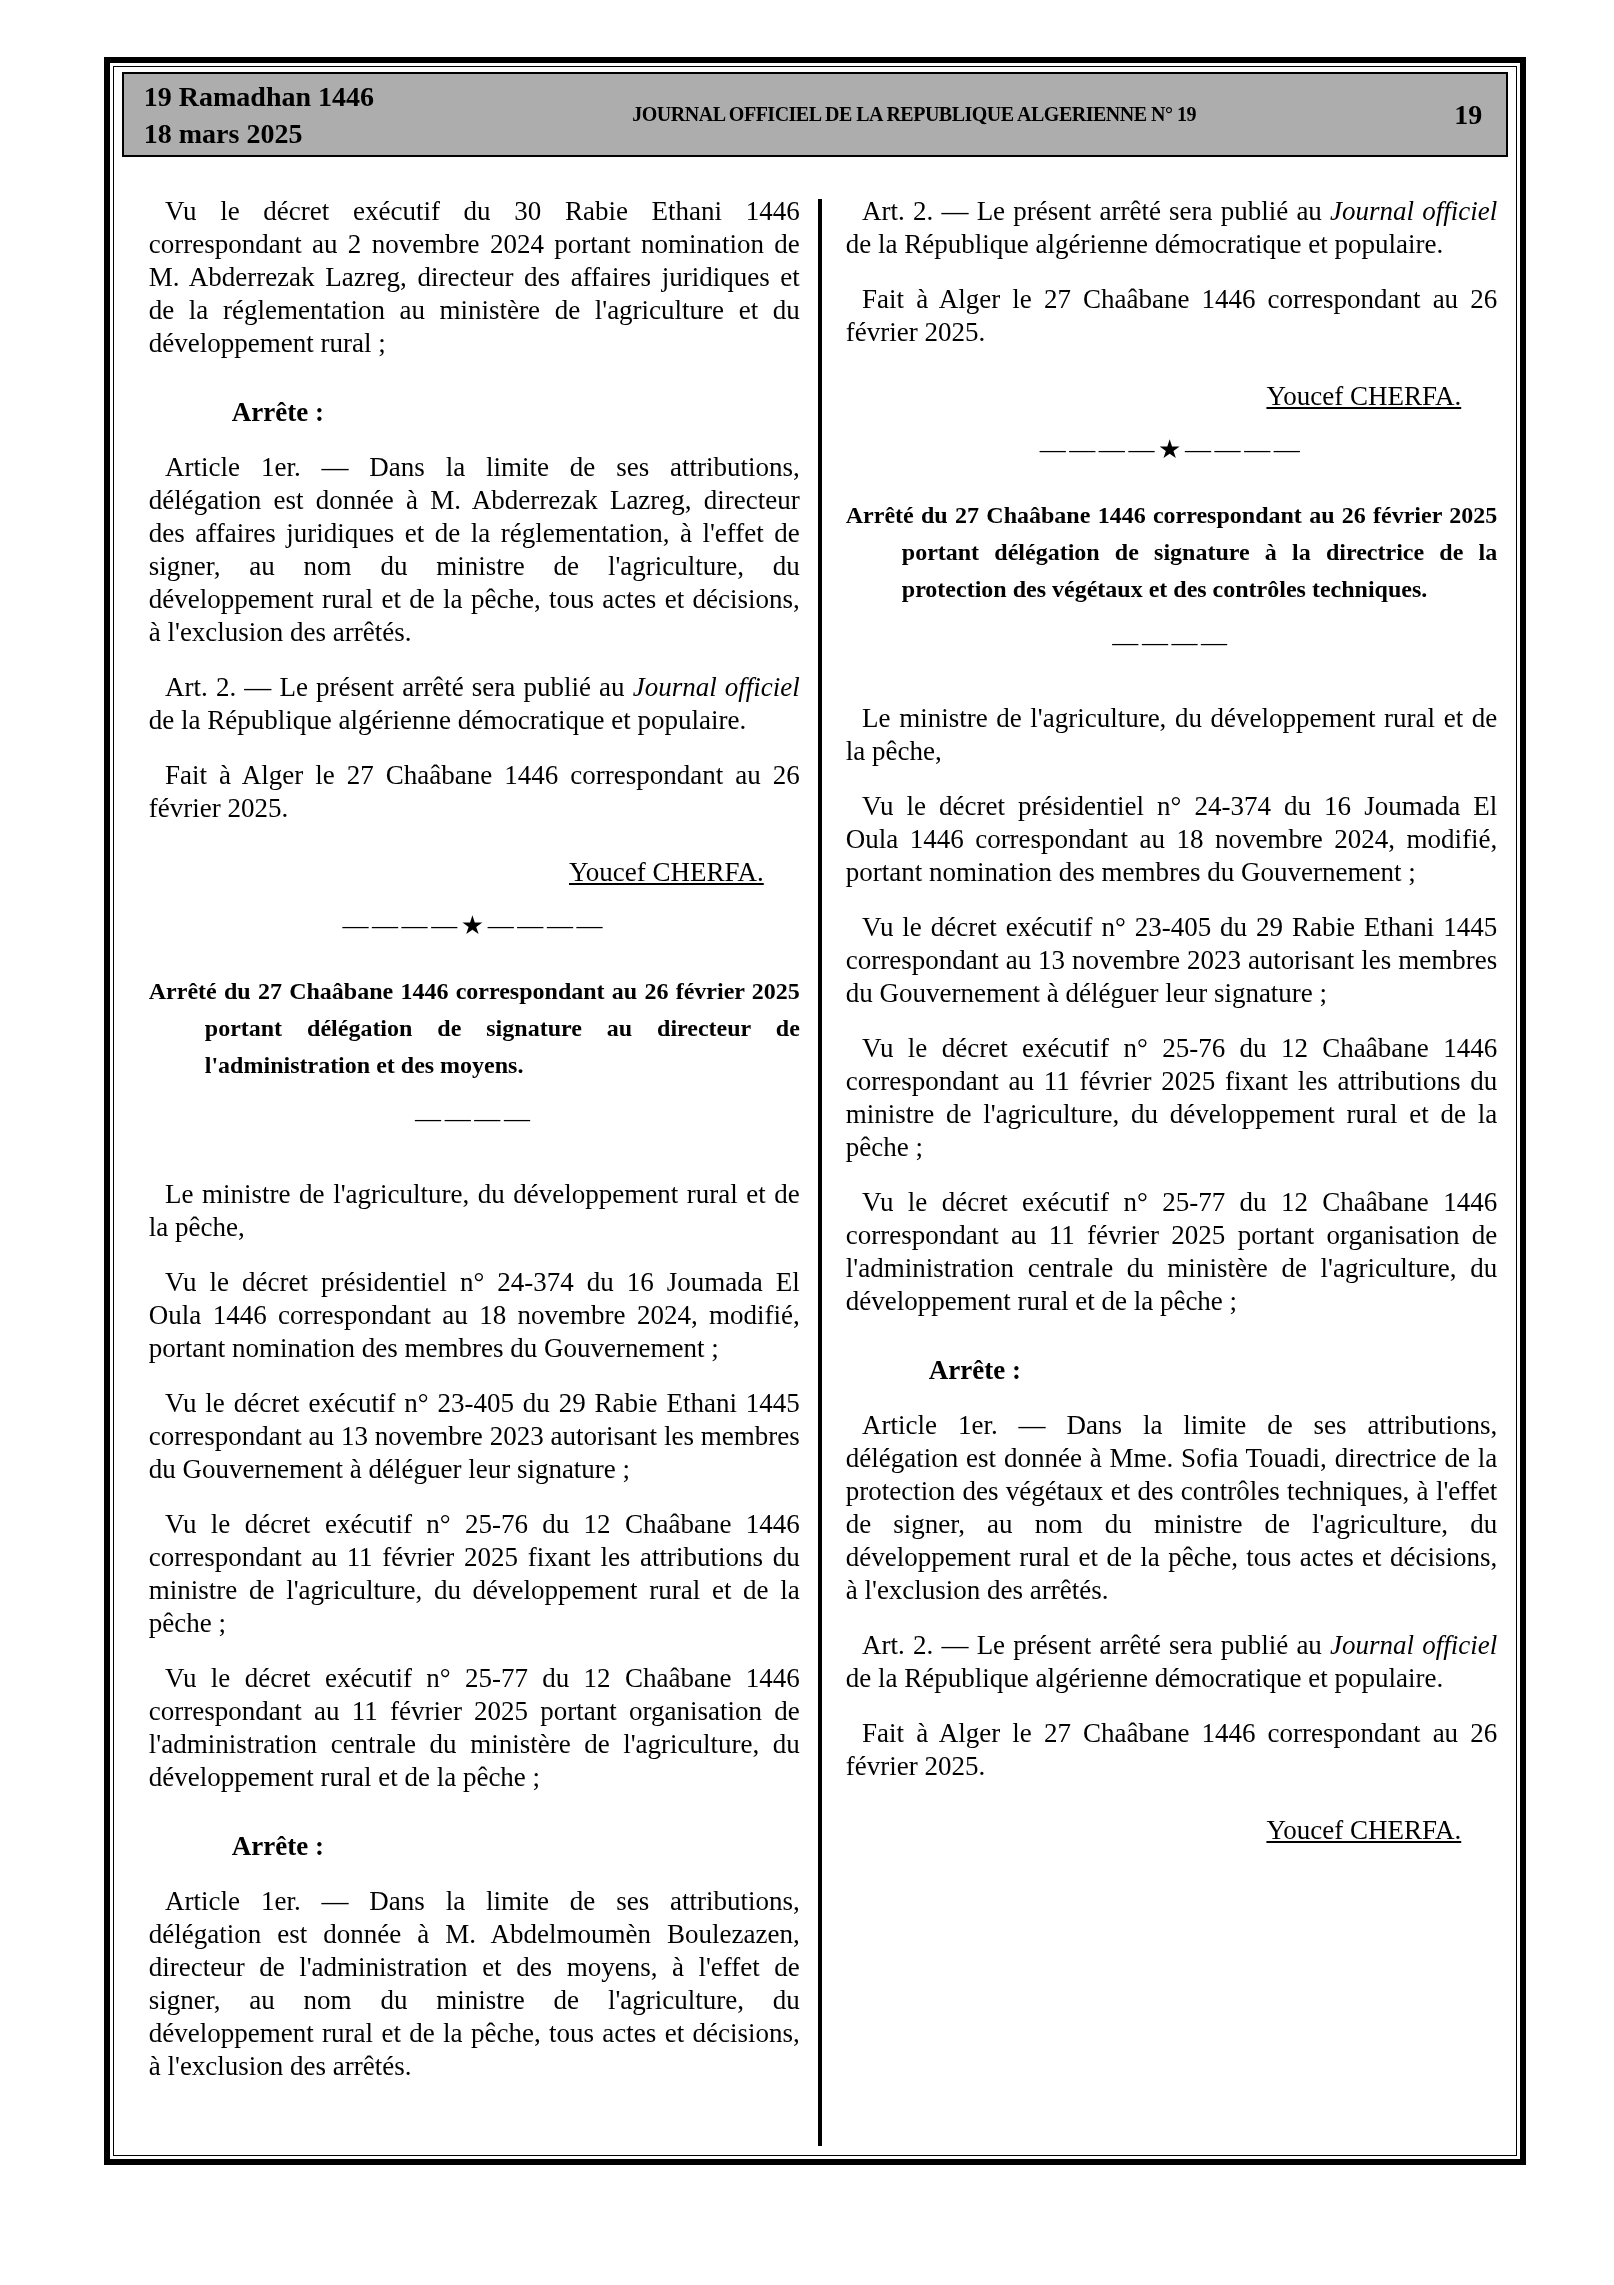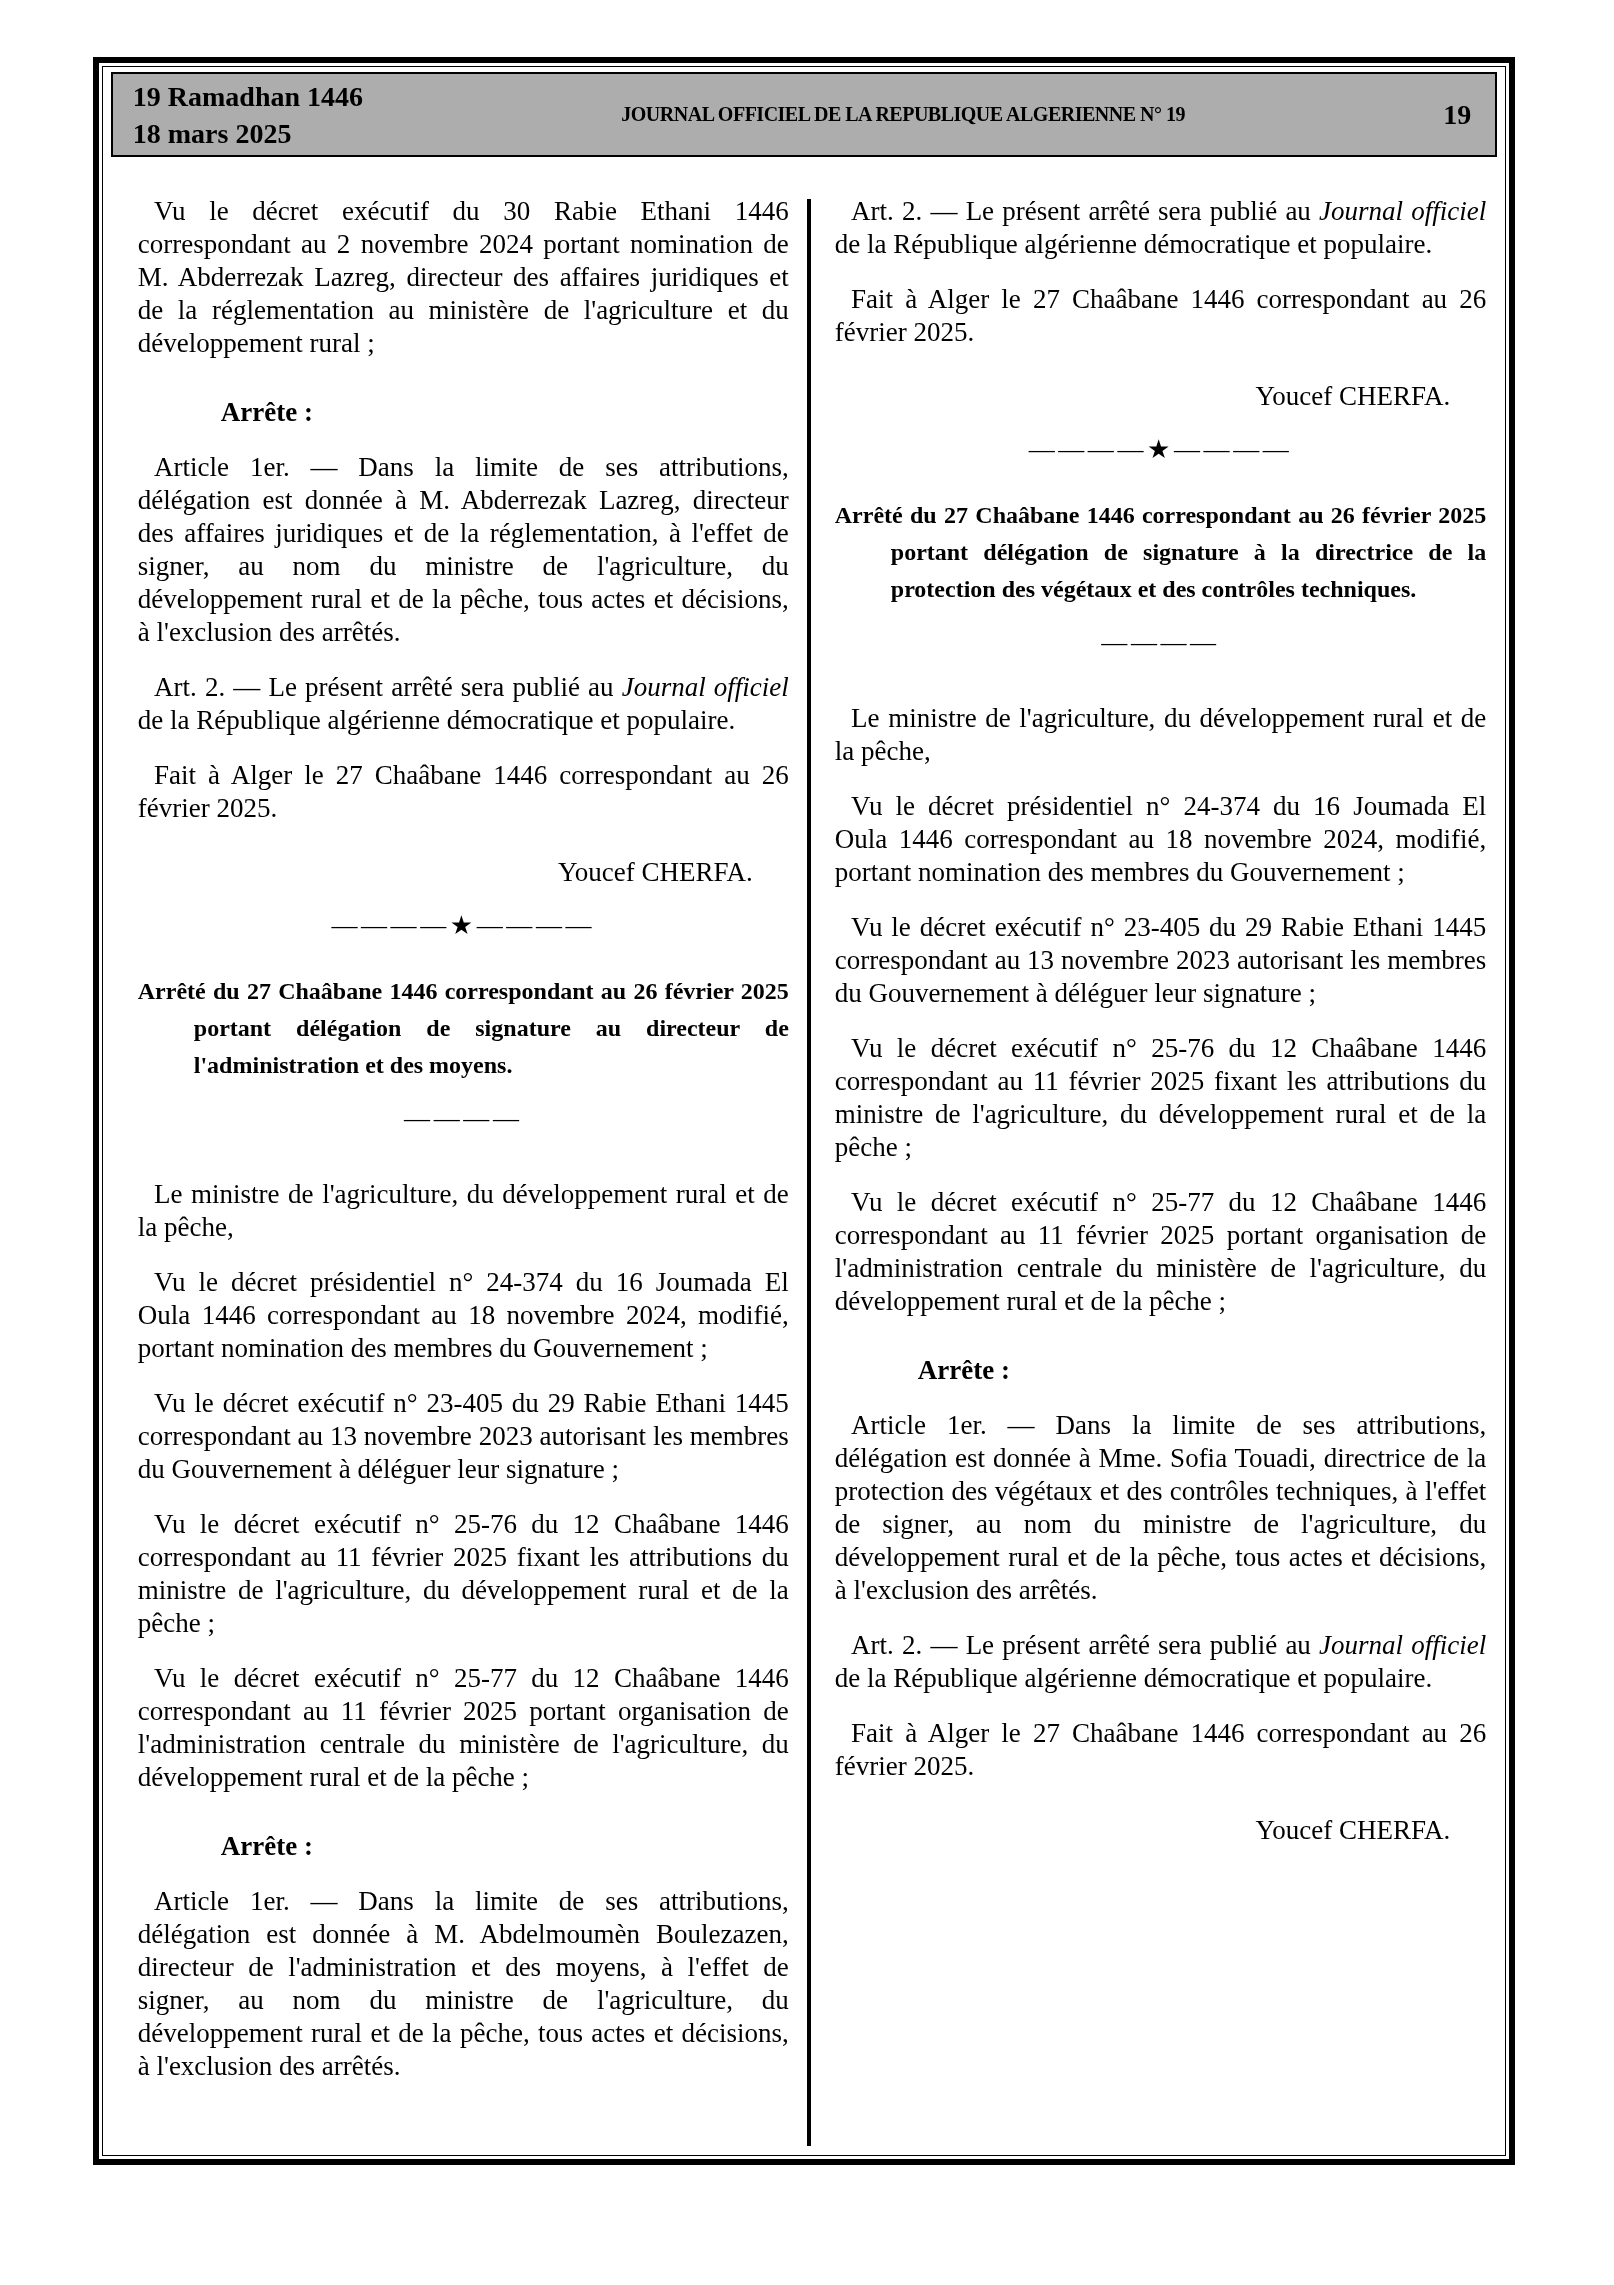--- a/index.html
+++ b/index.html
@@ -9,21 +9,21 @@
   }
   body {
     position: relative;
     width: 1615px;
     height: 2285px;
     color: #000;
     font-family: "Liberation Serif", "DejaVu Serif", serif;
   }
   .frame {
     position: absolute;
-    left: 93px;
+    left: 104px;
     top: 57px;
     width: 1422px;
     height: 2108px;
     box-sizing: border-box;
     border: 6.3px solid #000;
     padding: 2.7px;
   }
   .frame-inner {
     width: 100%;
     height: 100%;
@@ -100,20 +100,21 @@
     font-weight: bold;
     text-indent: 0;
     text-align: left;
     padding-left: 83px;
   }
   .signature {
     margin: 31px 0 0 0;
     text-align: right;
     padding-right: 36px;
     text-indent: 0;
+    text-decoration: underline;
   }
   .sep {
     margin: 20px 0 0 0;
     text-align: center;
     text-indent: 0;
     letter-spacing: 3.6px;
     font-size: 26px;
     line-height: 33px;
   }
   .sep-plain { margin-top: 18px; }

